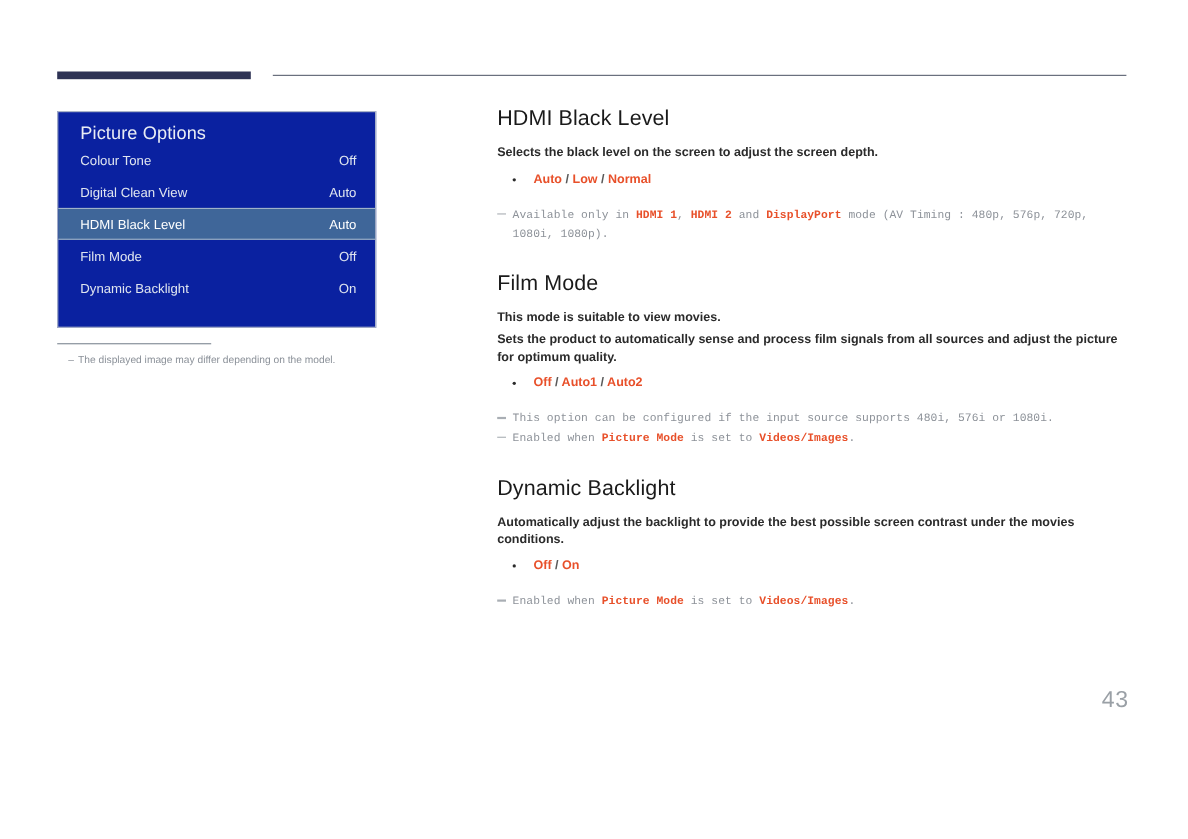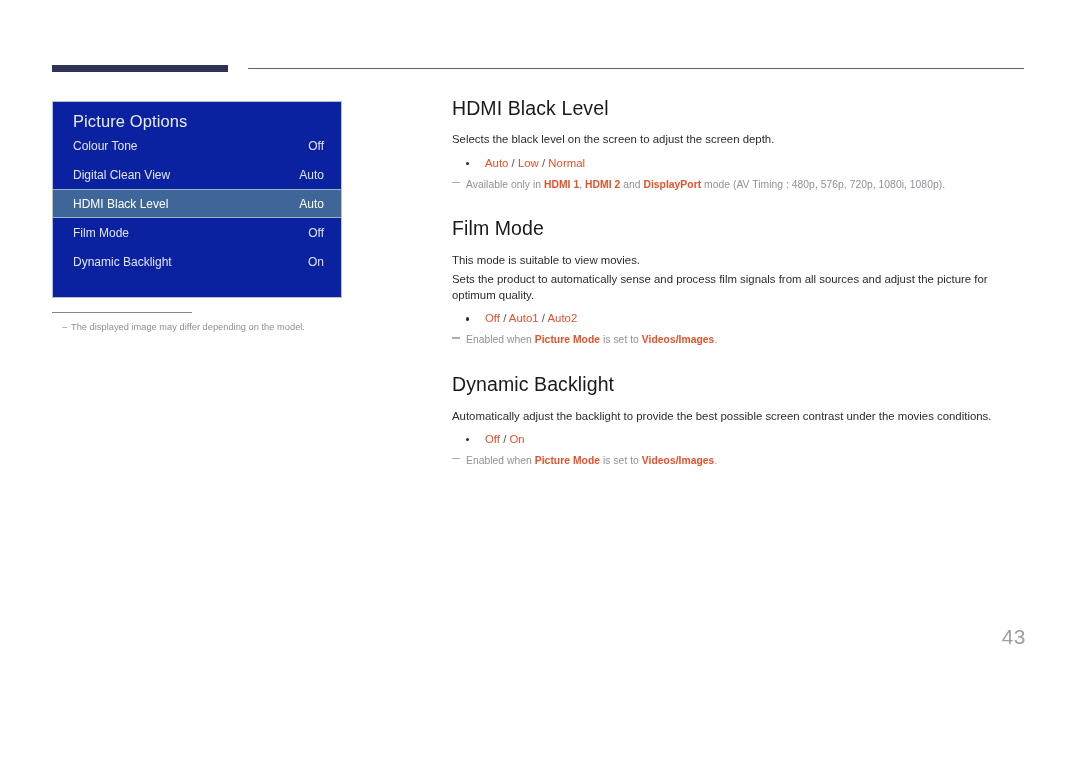--- a/index.html
+++ b/index.html
@@ -102,46 +102,48 @@
     letter-spacing: .1px;
     line-height: 1.25;
   }
   .sec { margin-bottom: 0; }
   .sec + .sec { margin-top: 23px; }
   p.para {
     margin: 11px 0 0 0;
     font-size: 11.4px;
     color: #2b2b2b;
     line-height: 1.42;
+    font-weight: bold;
   }
   p.para + p.para { margin-top: 3px; }
 
   ul.opts {
     margin: 7px 0 0 0;
     padding: 0;
     list-style: none;
   }
   ul.opts li {
     position: relative;
     padding-left: 33px;
     font-size: 11.4px;
     color: #e8502a;
     line-height: 1.5;
+    font-weight: bold;
   }
   ul.opts li::before {
     content: "";
     position: absolute;
     left: 14px; top: 7px;
     width: 3.2px; height: 3.2px;
     border-radius: 50%;
     background: #2b2b2b;
   }
   ul.opts .sep { color: #595959; }
 
-  .notes { margin-top: 4px; }
+  .notes { margin-top: 16px; font-family: Liberation Mono, monospace; }
   .note {
     position: relative;
     padding-left: 14px;
     font-size: 10.3px;
     color: #8d9299;
     line-height: 1.72;
     letter-spacing: .05px;
   }
   .note::before {
     content: "";
@@ -212,20 +214,21 @@
         </div>
       </div>
       <div class="sec">
         <h2 class="sec-title">Film Mode</h2>
         <p class="para">This mode is suitable to view movies.</p>
         <p class="para">Sets the product to automatically sense and process film signals from all sources and adjust the picture for optimum quality.</p>
         <ul class="opts">
           <li><span>Off</span><span class="sep"> / </span><span>Auto1</span><span class="sep"> / </span><span>Auto2</span></li>
         </ul>
         <div class="notes">
+          <div class="note"><span>This option can be configured if the input source supports 480i, 576i or 1080i.</span></div>
           <div class="note"><span>Enabled when </span><span class="hl">Picture Mode</span><span> is set to </span><span class="hl">Videos/Images</span><span>.</span></div>
         </div>
       </div>
       <div class="sec">
         <h2 class="sec-title">Dynamic Backlight</h2>
         <p class="para">Automatically adjust the backlight to provide the best possible screen contrast under the movies conditions.</p>
         <ul class="opts">
           <li><span>Off</span><span class="sep"> / </span><span>On</span></li>
         </ul>
         <div class="notes">

